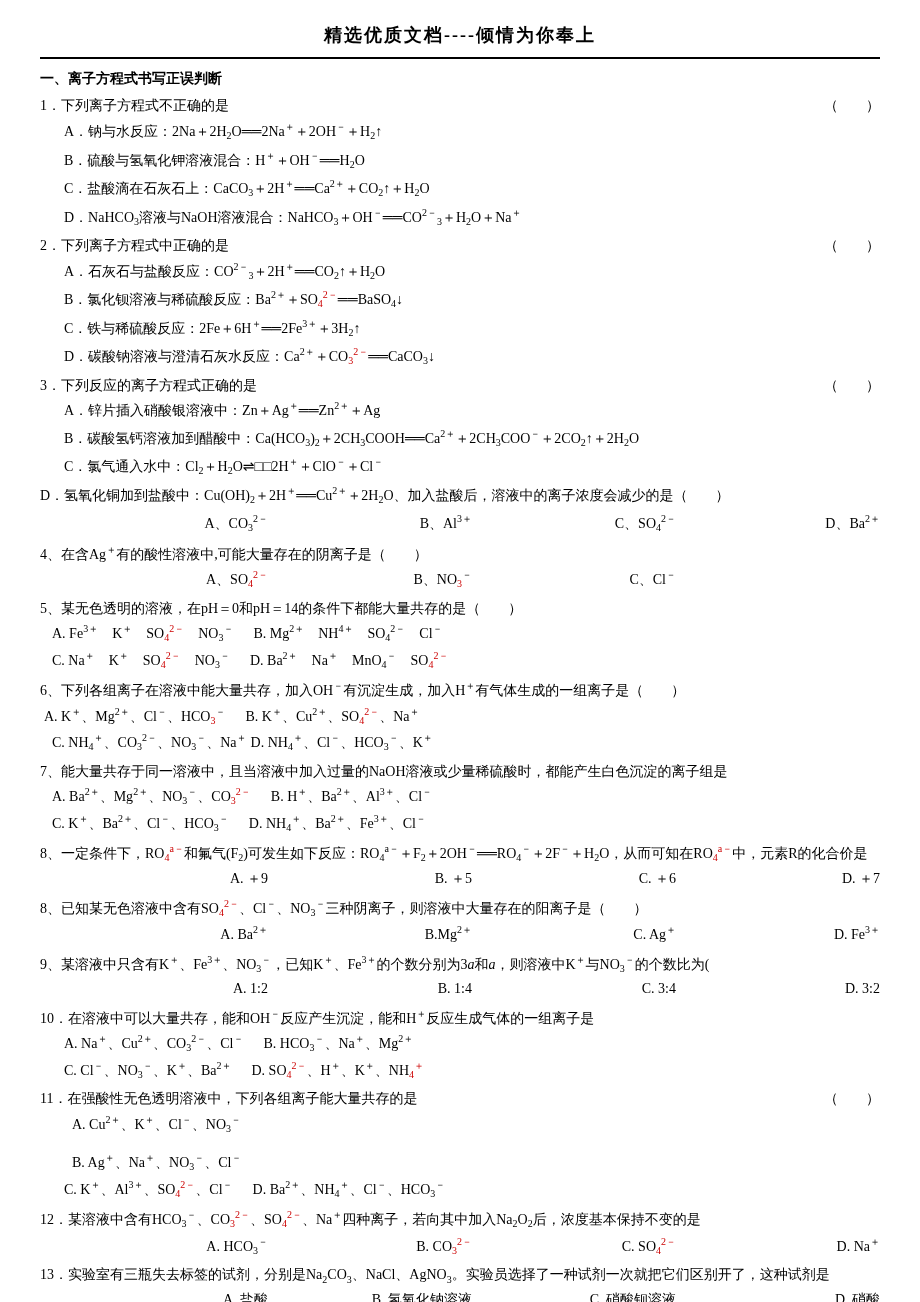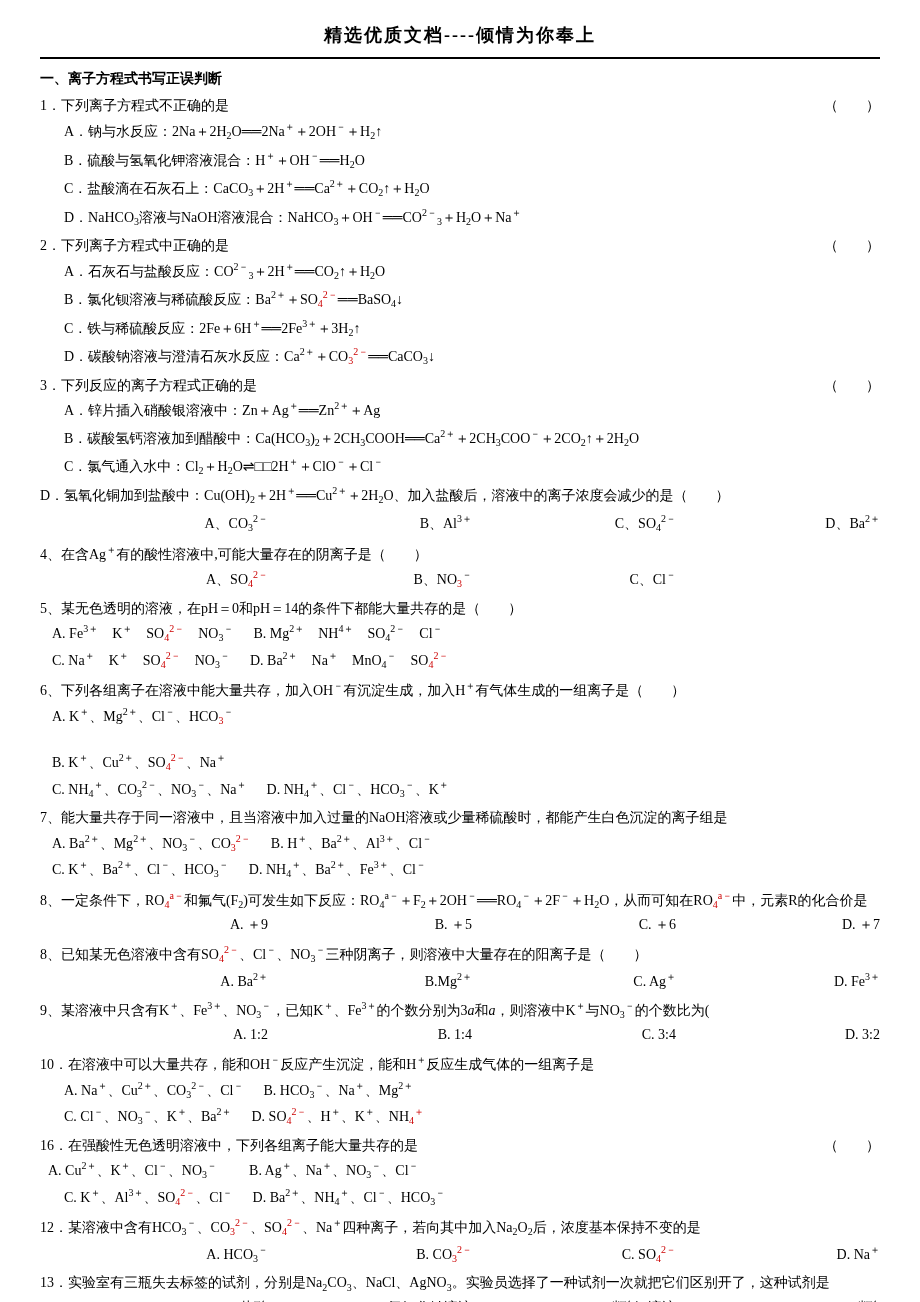--- a/index.html
+++ b/index.html
@@ -117,25 +117,25 @@
     <span>B. Mg<sup>2＋</sup>　NH<sup>4＋</sup>　SO<sub>4</sub><sup>2－</sup>　Cl<sup>－</sup></span>
   </div>
   <div style="display:flex; gap:20px; margin-left:12px; flex-wrap:wrap;">
     <span>C. Na<sup>＋</sup>　K<sup>＋</sup>　SO<sub class="red">4</sub><sup class="red">2－</sup>　NO<sub>3</sub><sup>－</sup></span>
     <span>D. Ba<sup>2＋</sup>　Na<sup>＋</sup>　MnO<sub>4</sub><sup>－</sup>　SO<sub class="red">4</sub><sup class="red">2－</sup></span>
   </div>
 </div>
 
 <div class="question-block">
   <div>6、下列各组离子在溶液中能大量共存，加入OH<sup>－</sup>有沉淀生成，加入H<sup>＋</sup>有气体生成的一组离子是（　　）</div>
-  <div style="display:flex; gap:20px; margin-left:12px; flex-wrap:wrap;flex-direction:column;">
+  <div style="display:flex; gap:20px; margin-left:4px; flex-wrap:wrap;">
     <span>A. K<sup>＋</sup>、Mg<sup>2＋</sup>、Cl<sup>－</sup>、HCO<sub class="red">3</sub><sup>－</sup></span>
     <span>B. K<sup>＋</sup>、Cu<sup>2＋</sup>、SO<sub class="red">4</sub><sup class="red">2－</sup>、Na<sup>＋</sup></span>
   </div>
-  <div style="display:flex; gap:20px; margin-left:12px; flex-wrap:wrap;">
+  <div style="display:flex; gap:4px; margin-left:12px; flex-wrap:wrap;">
     <span>C. NH<sub>4</sub><sup>＋</sup>、CO<sub>3</sub><sup>2－</sup>、NO<sub>3</sub><sup>－</sup>、Na<sup>＋</sup></span>
     <span>D. NH<sub>4</sub><sup>＋</sup>、Cl<sup>－</sup>、HCO<sub>3</sub><sup>－</sup>、K<sup>＋</sup></span>
   </div>
 </div>
 
 <div class="question-block">
   <div>7、能大量共存于同一溶液中，且当溶液中加入过量的NaOH溶液或少量稀硫酸时，都能产生白色沉淀的离子组是</div>
   <div style="display:flex; gap:20px; margin-left:12px; flex-wrap:wrap;">
     <span>A. Ba<sup>2＋</sup>、Mg<sup>2＋</sup>、NO<sub>3</sub><sup>－</sup>、CO<sub class="red">3</sub><sup class="red">2－</sup></span>
     <span>B. H<sup>＋</sup>、Ba<sup>2＋</sup>、Al<sup>3＋</sup>、Cl<sup>－</sup></span>
@@ -183,24 +183,24 @@
     <span>B. HCO<sub>3</sub><sup>－</sup>、Na<sup>＋</sup>、Mg<sup>2＋</sup></span>
   </div>
   <div style="display:flex; gap:20px; margin-left:24px;">
     <span>C. Cl<sup>－</sup>、NO<sub>3</sub><sup>－</sup>、K<sup>＋</sup>、Ba<sup>2＋</sup></span>
     <span>D. SO<sub class="red">4</sub><sup class="red">2－</sup>、H<sup>＋</sup>、K<sup>＋</sup>、NH<sub class="red">4</sub><sup class="red">＋</sup></span>
   </div>
 </div>
 
 <div class="question-block">
   <div class="q-row">
-    <div class="q-content">16．在强酸性无色透明溶液中，下列各组离子能大量共存的是</div>
-    <div class="q-bracket">（　　）</div>
-  </div>
-  <div style="display:flex; gap:32px; margin-left:8px;">
+    <div class="q-content">11．在强酸性无色透明溶液中，下列各组离子能大量共存的是</div>
+    <div class="q-bracket">（　　）</div>
+  </div>
+  <div style="display:flex; gap:12px; margin-left:32px;flex-direction:column;">
     <span>A. Cu<sup>2＋</sup>、K<sup>＋</sup>、Cl<sup>－</sup>、NO<sub>3</sub><sup>－</sup></span>
     <span>B. Ag<sup>＋</sup>、Na<sup>＋</sup>、NO<sub>3</sub><sup>－</sup>、Cl<sup>－</sup></span>
   </div>
   <div style="display:flex; gap:20px; margin-left:24px;">
     <span>C. K<sup>＋</sup>、Al<sup>3＋</sup>、SO<sub class="red">4</sub><sup class="red">2－</sup>、Cl<sup>－</sup></span>
     <span>D. Ba<sup>2＋</sup>、NH<sub>4</sub><sup>＋</sup>、Cl<sup>－</sup>、HCO<sub>3</sub><sup>－</sup></span>
   </div>
 </div>
 
 <div class="question-block">

